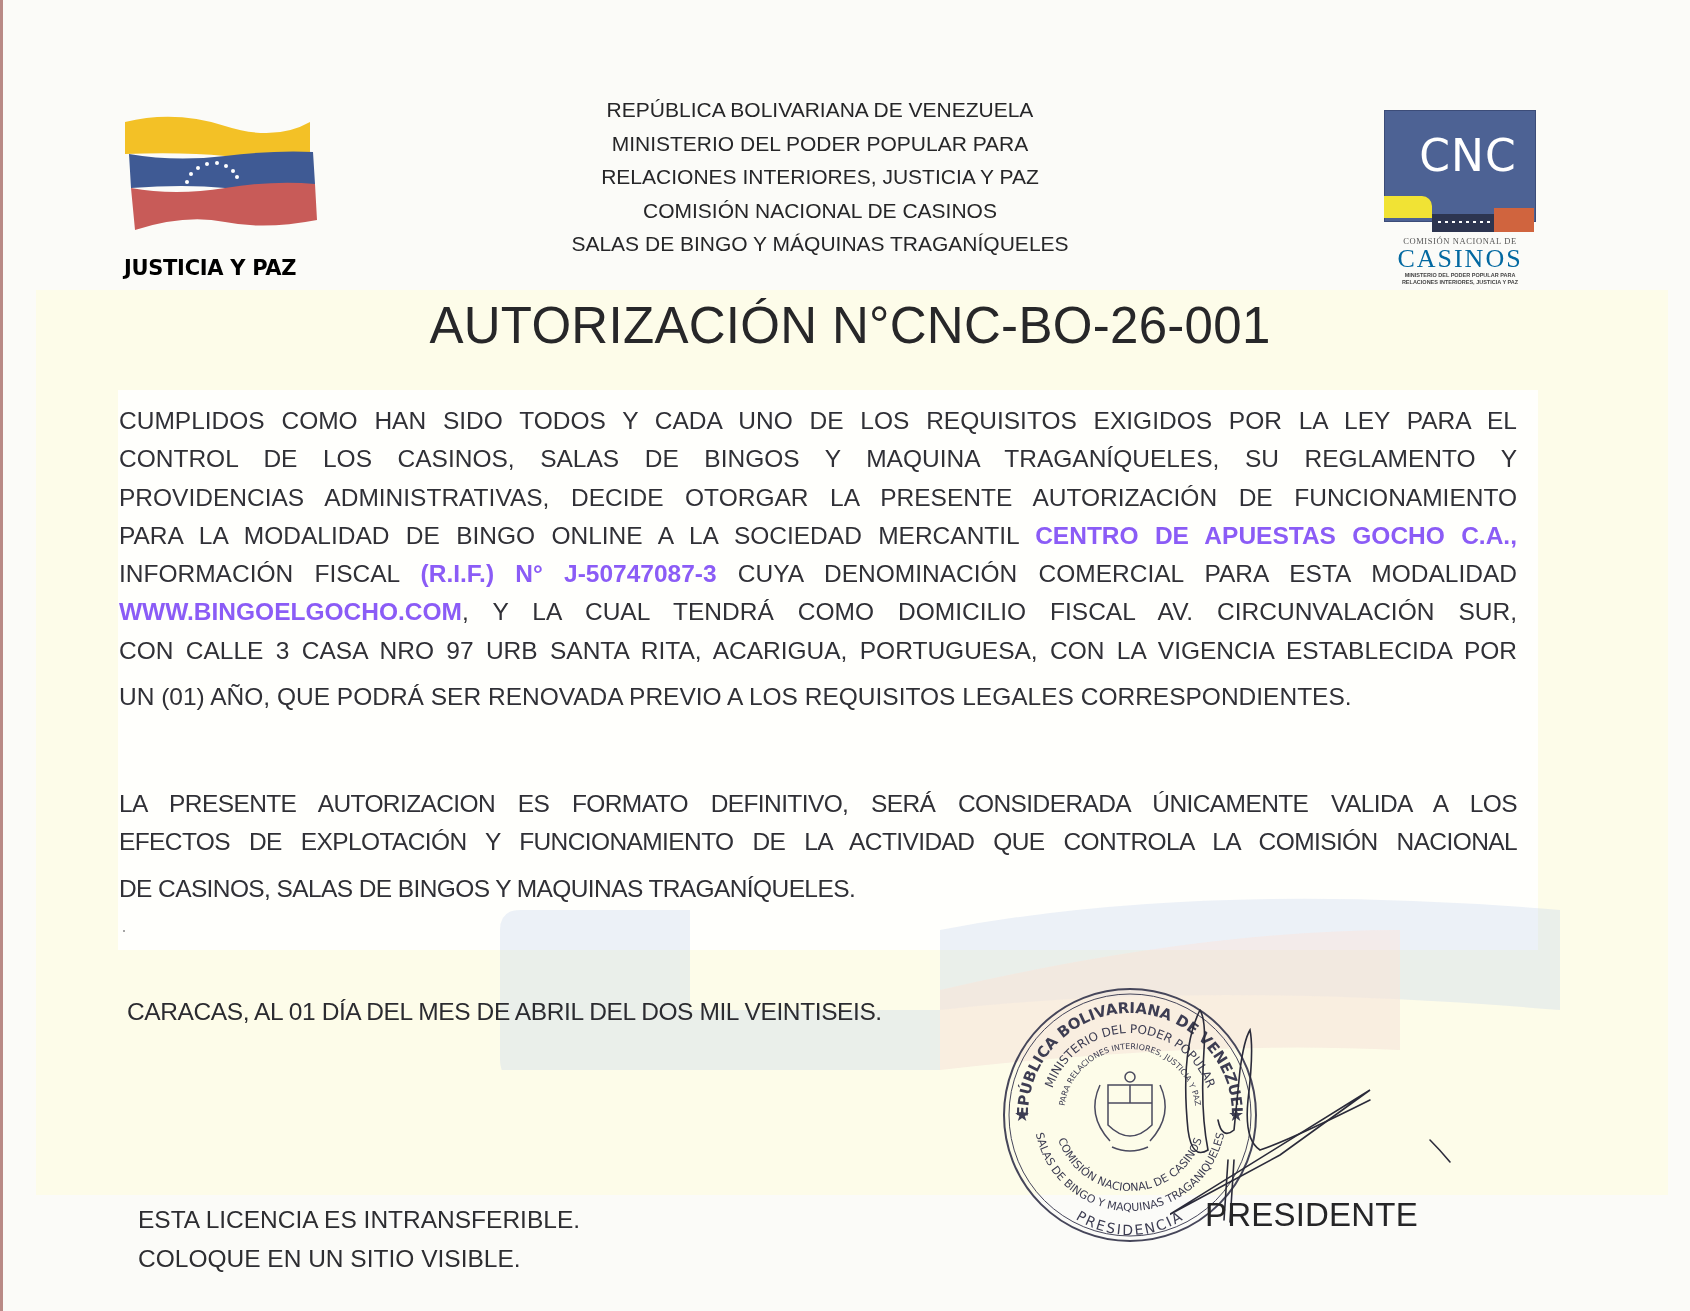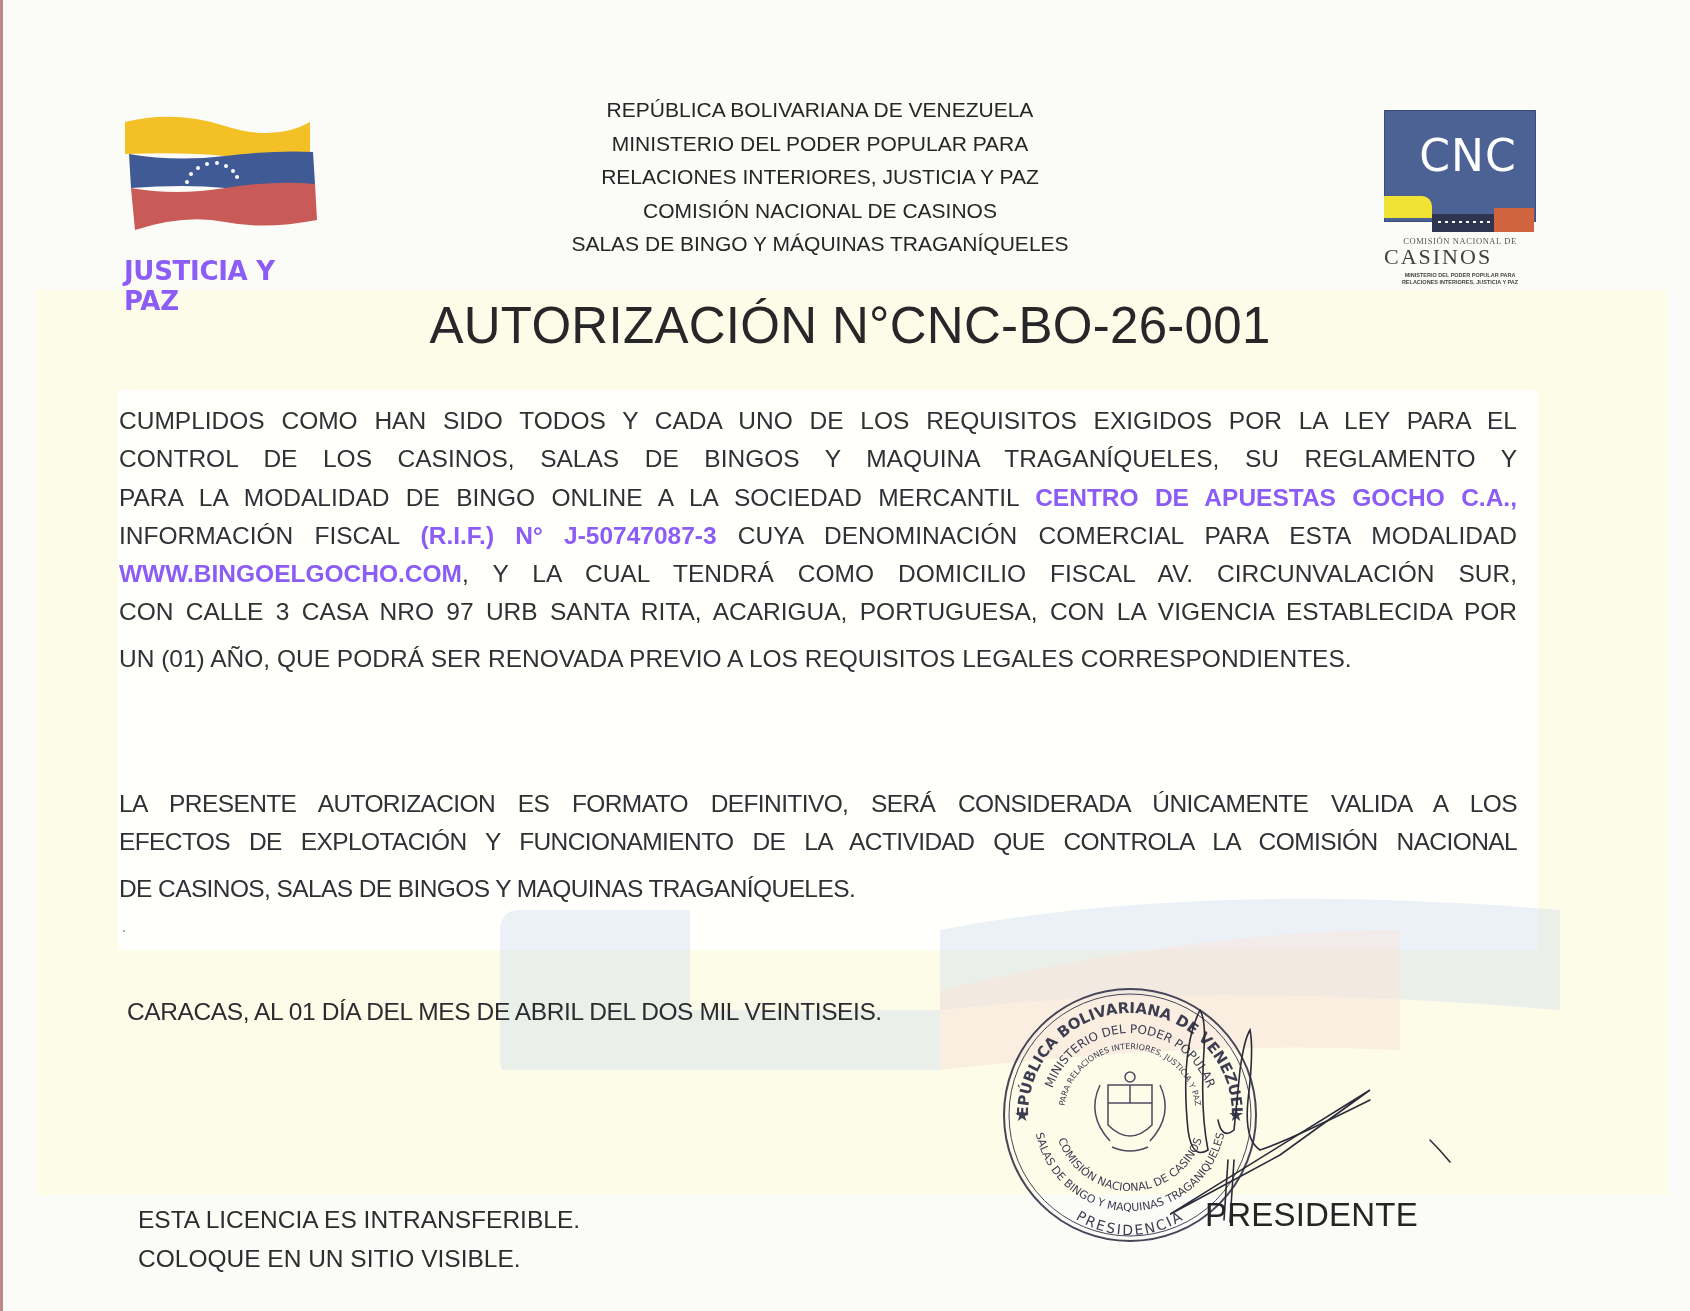--- a/index.html
+++ b/index.html
@@ -17,22 +17,22 @@
     .white-panel {
       position: absolute; left: 118px; top: 390px; width: 1420px; height: 560px;
       background: #ffffff; opacity: 0.85;
     }
     .watermark { position: absolute; left: 500px; top: 890px; width: 1060px; height: 180px; opacity: 0.55; }
 
     
     .flag-logo { position: absolute; left: 125px; top: 112px; width: 200px; height: 130px; }
     .flag-caption {
       position: absolute; left: 124px; top: 256px; width: 210px;
-      font-family: "DejaVu Sans", sans-serif; font-weight: bold; font-size: 26px;
-      color: #8b5cf6; letter-spacing: -0.3px;
+      font-family: "DejaVu Sans", sans-serif; font-weight: bold; font-size: 21px;
+      color: #000000; letter-spacing: -0.3px;
     }
     .header-block {
       position: absolute; left: 520px; top: 93px; width: 600px; text-align: center;
       font-size: 21px; line-height: 33.5px; color: #262628;
     }
     .cnc-logo { position: absolute; left: 1384px; top: 110px; width: 152px; height: 175px; }
     .cnc-box {
       position: absolute; left: 0; top: 0; width: 150px; height: 110px;
       background: #4d6294; border: 1px solid #3c4c78;
     }
@@ -43,22 +43,22 @@
     .cnc-yellow { position: absolute; left: 0; top: 86px; width: 48px; height: 22px; background: #f1e334; border-radius: 0 10px 0 0; }
     .cnc-strip { position: absolute; left: 48px; top: 104px; width: 62px; height: 18px; background: #2d3550; }
     .cnc-dots { position: absolute; left: 52px; top: 110px; width: 56px; height: 4px;
       background-image: radial-gradient(circle, #ffffff 1.2px, transparent 1.4px); background-size: 7px 4px; }
     .cnc-orange { position: absolute; left: 110px; top: 98px; width: 40px; height: 24px; background: #d0643e; }
     .cnc-small1 {
       position: absolute; left: 0; top: 126px; width: 152px; text-align: center;
       font-family: "Liberation Serif", serif; font-size: 8.5px; color: #555; letter-spacing: 0.6px;
     }
     .cnc-casinos {
-      position: absolute; left: 0; top: 134px; width: 152px; 
-      font-family: "Liberation Serif", serif; font-size: 22px; color: #404040; letter-spacing: 2px;
+      position: absolute; left: 0; top: 134px; width: 152px; text-align: center;
+      font-family: "Liberation Serif", serif; font-size: 26px; color: #0369a1; letter-spacing: 2px;
     }
     .cnc-small2 {
       position: absolute; left: 0; top: 162px; width: 152px; text-align: center;
       font-size: 5.5px; color: #444; line-height: 6.5px; font-weight: bold;
     }
 
     
     .doc-title {
       position: absolute; left: 300px; top: 296px; width: 1100px; text-align: center;
       font-size: 51px; color: #272729; letter-spacing: 0.3px;
@@ -145,20 +145,21 @@
     <div>MINISTERIO DEL PODER POPULAR PARA</div>
     <div>RELACIONES INTERIORES, JUSTICIA Y PAZ</div>
   </div>
 </div>
 
 <div class="doc-title">AUTORIZACIÓN N°CNC-BO-26-001</div>
 
 <div class="para para1">
   <span class="line">CUMPLIDOS COMO HAN SIDO TODOS Y CADA UNO DE LOS REQUISITOS EXIGIDOS POR LA LEY PARA EL</span>
   <span class="line">CONTROL DE LOS CASINOS, SALAS DE BINGOS Y MAQUINA TRAGANÍQUELES, SU REGLAMENTO Y</span>
+  <span class="line">PROVIDENCIAS ADMINISTRATIVAS, DECIDE OTORGAR LA PRESENTE AUTORIZACIÓN DE FUNCIONAMIENTO</span>
   <span class="line"><span>PARA LA MODALIDAD DE BINGO ONLINE A LA SOCIEDAD MERCANTIL </span><b>CENTRO DE APUESTAS GOCHO C.A.,</b></span>
   <span class="line"><span>INFORMACIÓN FISCAL </span><b>(R.I.F.) N° J-50747087-3</b><span> CUYA DENOMINACIÓN COMERCIAL PARA ESTA MODALIDAD</span></span>
   <span class="line"><b>WWW.BINGOELGOCHO.COM</b><span>, Y LA CUAL TENDRÁ COMO DOMICILIO FISCAL AV. CIRCUNVALACIÓN SUR,</span></span>
   <span class="line">CON CALLE 3 CASA NRO 97 URB SANTA RITA, ACARIGUA, PORTUGUESA, CON LA VIGENCIA ESTABLECIDA POR</span>
   <span class="line last">UN (01) AÑO, QUE PODRÁ SER RENOVADA PREVIO A LOS REQUISITOS LEGALES CORRESPONDIENTES.</span>
 </div>
 
 <div class="para para2">
   <span class="line">LA PRESENTE AUTORIZACION ES FORMATO DEFINITIVO, SERÁ CONSIDERADA ÚNICAMENTE VALIDA A LOS</span>
   <span class="line">EFECTOS DE EXPLOTACIÓN Y FUNCIONAMIENTO DE LA ACTIVIDAD QUE CONTROLA LA COMISIÓN NACIONAL</span>

